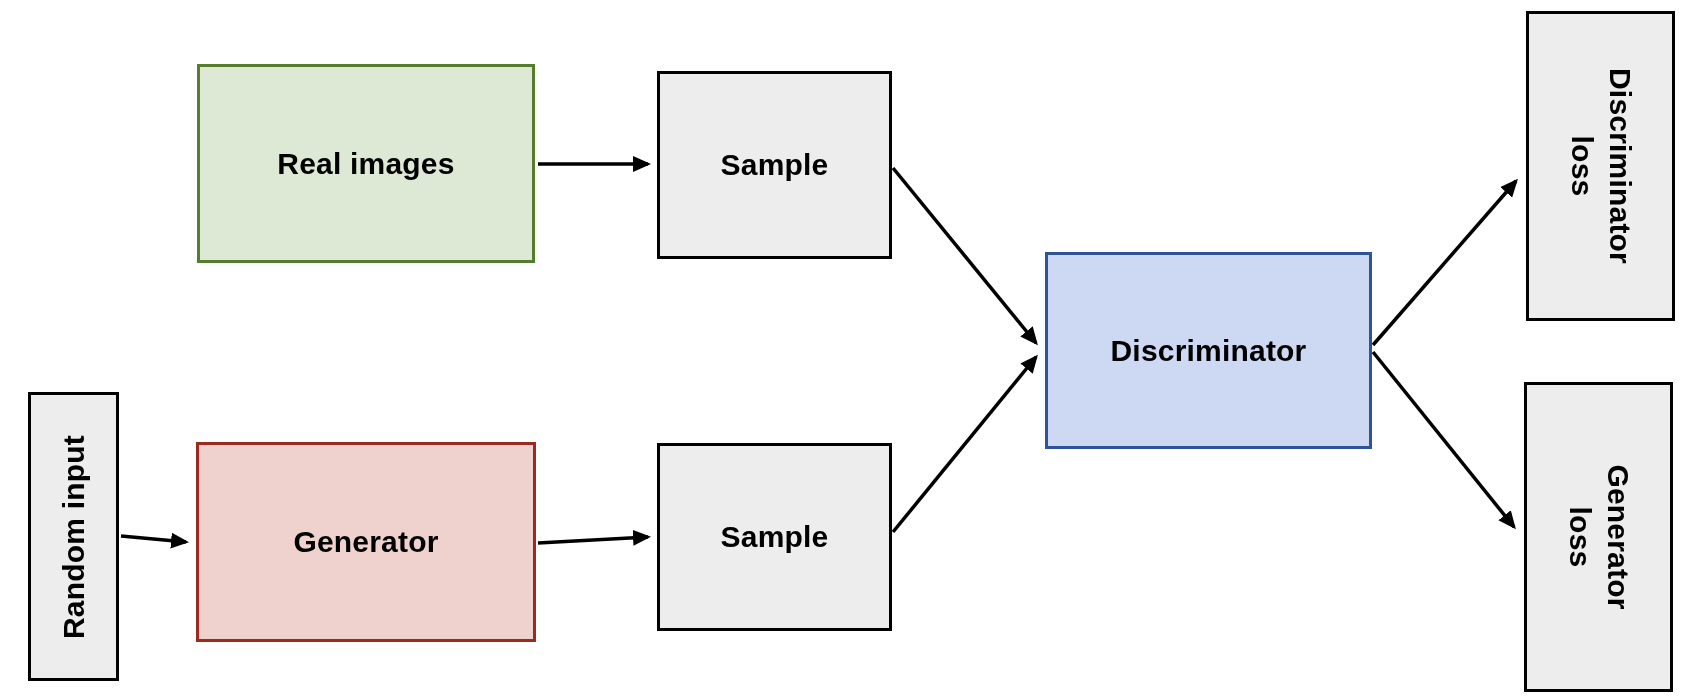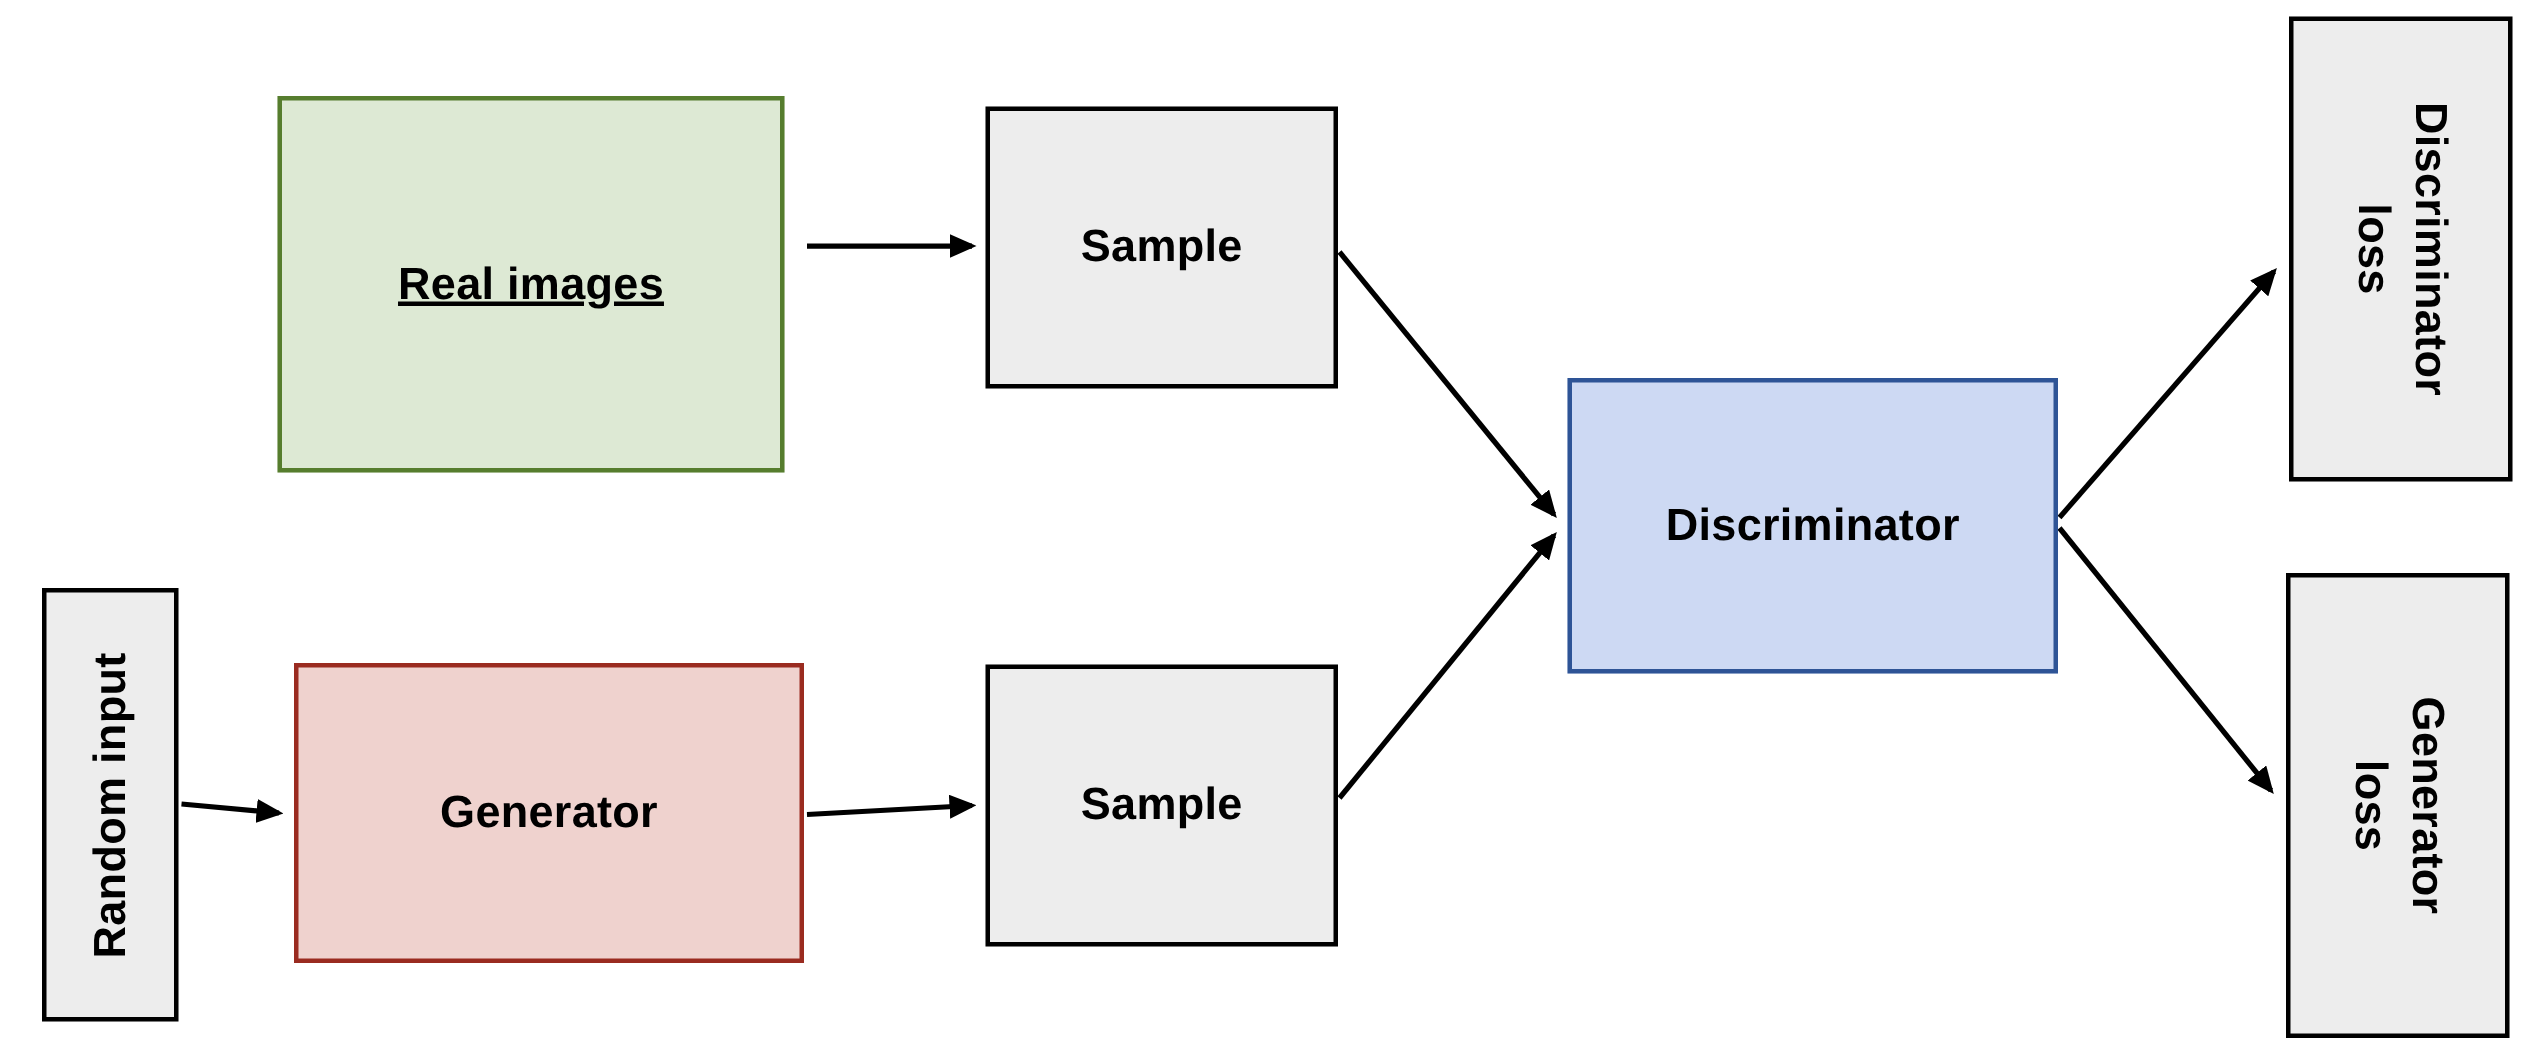--- a/index.html
+++ b/index.html
@@ -35,21 +35,21 @@
   .rot-ccw { transform: translate(-50%, -50%) rotate(-90deg); }
   .rotlabel .line { display: block; }
 
   
   .fill-gray  { background: #ededed; border: 3px solid #000000; }
   .fill-green { background: #dde9d4; border: 3px solid #567d2e; }
   .fill-red   { background: #efd2ce; border: 3px solid #9a2b20; }
   .fill-blue  { background: #cdd9f3; border: 3px solid #2e5496; }
 
   
-  #node-real-images        { left: 185px;  top: 64px;  width: 338px; height: 251px; text-decoration: underline; }
+  #node-real-images        { left: 197px;  top: 64px;  width: 338px; height: 199px; }
   #node-sample-top         { left: 657px;  top: 71px;  width: 235px; height: 188px; }
   #node-random-input       { left: 28px;   top: 392px; width: 91px;  height: 289px; }
   #node-generator          { left: 196px;  top: 442px; width: 340px; height: 200px; }
   #node-sample-bottom      { left: 657px;  top: 443px; width: 235px; height: 188px; }
   #node-discriminator      { left: 1045px; top: 252px; width: 327px; height: 197px; }
   #node-discriminator-loss { left: 1526px; top: 11px;  width: 149px; height: 310px; }
   #node-generator-loss     { left: 1524px; top: 382px; width: 149px; height: 310px; }
 
   .edges-layer {
     position: absolute;

